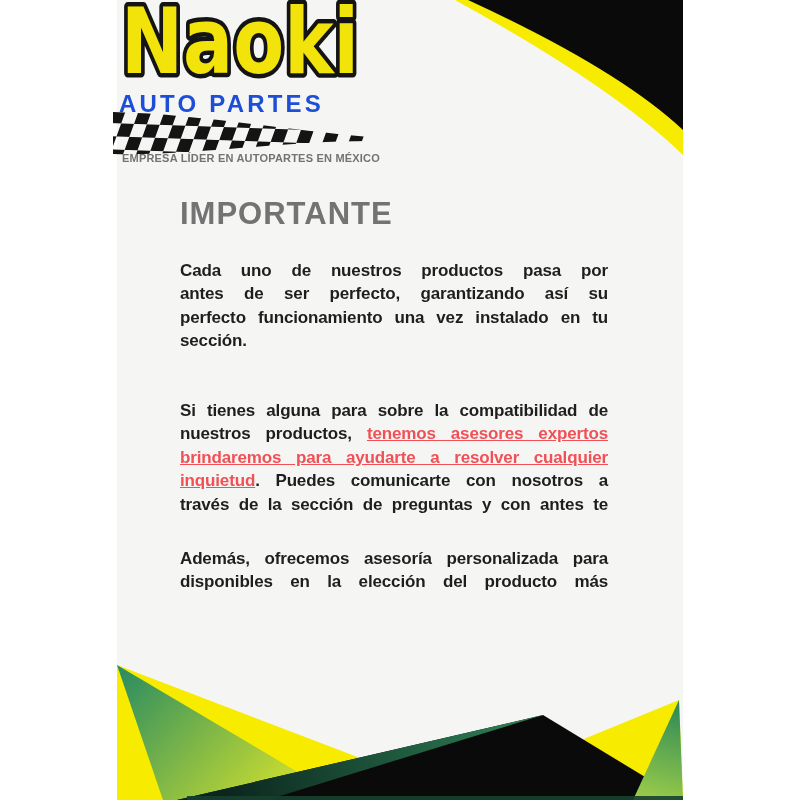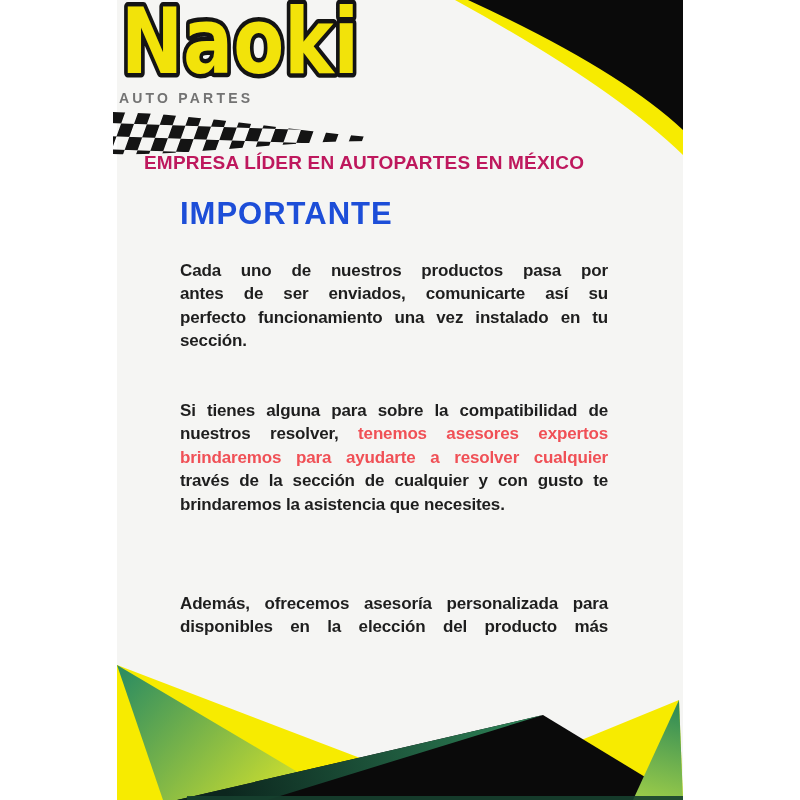--- a/index.html
+++ b/index.html
@@ -1,33 +1,33 @@
 <!DOCTYPE html>
 <html><head>
 <meta charset="utf-8">
 <style>
   html,body{margin:0;padding:0;background:#ffffff;}
   .canvas{position:relative;width:720px;height:800px;background:#ffffff;overflow:hidden;
           font-family:"Liberation Sans",sans-serif;}
   .content{position:absolute;left:117px;top:0;width:566px;height:800px;background:#F5F5F3;}
   
   .logo-svg{position:absolute;left:-8px;top:0;}
-  .brand-sub{position:absolute;left:2px;top:90px;font-size:14px;font-weight:700;
-             letter-spacing:3.2px;color:#737373;}
+  .brand-sub{position:absolute;left:2px;top:90px;font-size:24px;font-weight:700;
+             letter-spacing:3.2px;color:#1d4ed8;}
   .flag-svg{position:absolute;left:-4px;top:110px;}
-  .tagline{position:absolute;left:5px;top:152px;font-size:19px;font-weight:700;
-           color:#be185d;letter-spacing:0.2px;white-space:nowrap;margin-left:22px;}
+  .tagline{position:absolute;left:5px;top:152px;font-size:11px;font-weight:700;
+           color:#737373;letter-spacing:0.2px;white-space:nowrap;}
   
   .heading{position:absolute;left:63px;top:197px;font-size:31px;line-height:34px;
-           font-weight:700;letter-spacing:1px;color:#1d4ed8;}
+           font-weight:700;letter-spacing:1px;color:#737373;}
   .para{position:absolute;left:63px;width:428px;font-size:17px;line-height:23.4px;
         font-weight:700;color:#1E1E1E;letter-spacing:-0.15px;}
   .pl{text-align:justify;text-align-last:justify;}
   .pl.last{text-align-last:left;}
-  .red{color:#F05056;}
+  .red{color:#F05056;text-decoration:underline;}
   .deco{position:absolute;pointer-events:none;}
 </style>
 </head>
 <body>
 
 <div class="canvas">
   <div class="content">
 
     <svg class="deco" style="left:0;top:0" width="566" height="170" viewBox="0 0 566 170">
       <path d="M338,0 H566 V155 Q495,86 338,0 Z" fill="#F7EB00"></path>
@@ -54,34 +54,34 @@
         <rect x="-12" y="-12" width="300" height="80" fill="url(#chk)"></rect>
       </g>
     </svg>
 
     <div class="tagline">EMPRESA LÍDER  EN AUTOPARTES EN MÉXICO</div>
 
     <div class="heading">IMPORTANTE</div>
 
     <div class="para" style="top:259px">
       <div class="pl"><span>Cada uno de nuestros productos pasa por</span></div>
-      <div class="pl"><span>antes de ser enviados, comunicarte así su</span></div>
+      <div class="pl"><span>antes de ser perfecto, garantizando así su</span></div>
       <div class="pl"><span>perfecto funcionamiento una vez instalado en tu</span></div>
       <div class="pl last"><span>sección.</span></div>
     </div>
 
     <div class="para" style="top:399px">
       <div class="pl"><span>Si tienes alguna para sobre la compatibilidad de</span></div>
-      <div class="pl"><span>nuestros resolver, </span><span class="red">tenemos asesores expertos</span></div>
+      <div class="pl"><span>nuestros productos, </span><span class="red">tenemos asesores expertos</span></div>
       <div class="pl"><span class="red">brindaremos para ayudarte a resolver cualquier</span></div>
-      <div class="pl"><span>través de la sección de cualquier y con gusto te</span></div>
-      <div class="pl last"><span>brindaremos la asistencia que necesites.</span></div>
+      <div class="pl"><span class="red">inquietud</span><span>. Puedes comunicarte con nosotros a</span></div>
+      <div class="pl"><span>través de la sección de preguntas y con antes te</span></div>
     </div>
 
-    <div class="para" style="top:592px">
+    <div class="para" style="top:547px">
       <div class="pl"><span>Además, ofrecemos asesoría personalizada para</span></div>
       <div class="pl"><span>disponibles en la elección del producto más</span></div>
     </div>
 
     <svg class="deco" style="left:0;top:630px" width="566" height="170" viewBox="0 0 566 170">
       <defs>
         <linearGradient id="gLeft" gradientUnits="userSpaceOnUse" x1="10" y1="40" x2="150" y2="172">
           <stop offset="0" stop-color="#2F8E60"></stop>
           <stop offset="1" stop-color="#C6DB31"></stop>
         </linearGradient>

